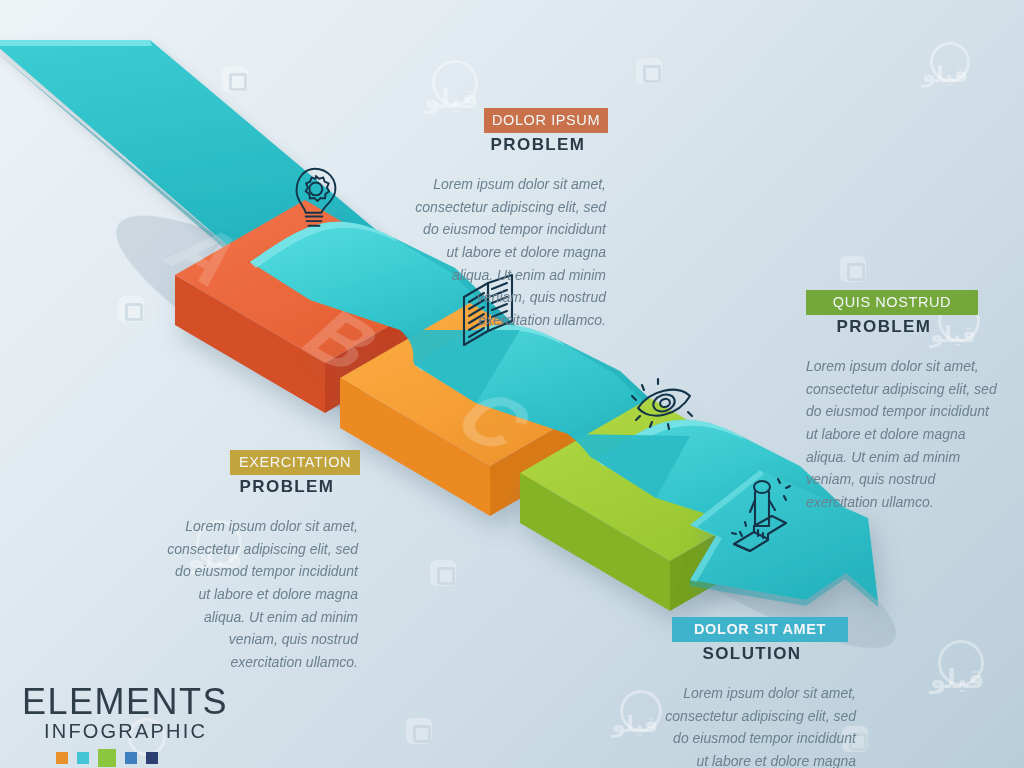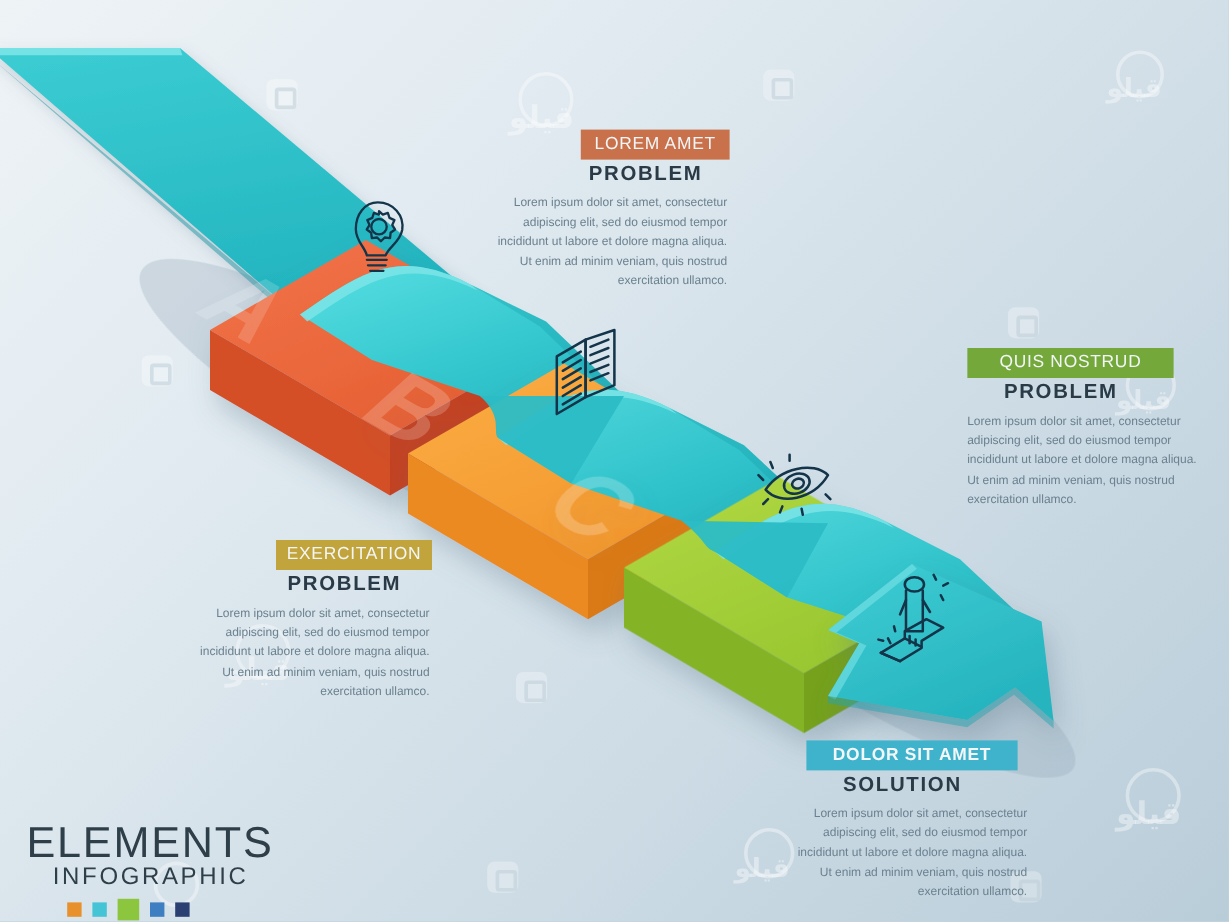--- a/index.html
+++ b/index.html
@@ -74,26 +74,27 @@
     display: block;
     margin-top: 2px;
     text-align: center;
     color: #2a3b47;
     font-size: 17px;
     font-weight: 700;
     letter-spacing: 1.4px;
   }
   .callout .body {
     display: block;
-    margin-top: 7px;
+    margin-top: 18px;
     color: #6b818f;
-    font-size: 10px;
+    font-size: 14px;
     line-height: 1.62;
     text-align: right;
     font-family: "Liberation Sans", sans-serif;
+    font-style: italic;
   }
   .callout.align-left .body { text-align: left; }
 
   
   #brand {
     position: absolute;
     left: 22px;
     top: 684px;
   }
   #brand .brand-top {
@@ -320,21 +321,21 @@
         <path d="M 8,56 L 4,55"></path>
         <path d="M 18,48 L 17,44"></path>
         <path d="M 52,5 L 50,1"></path>
         <path d="M 58,10 L 62,8"></path>
         <path d="M 56,18 L 58,22"></path>
       </g>
     </svg>
   </div>
 
   <div class="callout" style="left:410px;top:108px;">
-    <span class="badge" style="background:#c9714a;margin-left:74px;width:108px;">LOREM AMET</span>
+    <span class="badge" style="background:#c9714a;margin-left:74px;width:108px;">DOLOR IPSUM</span>
     <span class="subtitle" style="margin-left:74px;width:108px;">PROBLEM</span>
     <span class="body">Lorem ipsum dolor sit amet, consectetur adipiscing elit, sed do eiusmod tempor incididunt ut labore et dolore magna aliqua. Ut enim ad minim veniam, quis nostrud exercitation ullamco.</span>
   </div>
 
   <div class="callout" style="left:162px;top:450px;">
     <span class="badge" style="background:#c2a43c;margin-left:68px;width:114px;">EXERCITATION</span>
     <span class="subtitle" style="margin-left:68px;width:114px;">PROBLEM</span>
     <span class="body">Lorem ipsum dolor sit amet, consectetur adipiscing elit, sed do eiusmod tempor incididunt ut labore et dolore magna aliqua. Ut enim ad minim veniam, quis nostrud exercitation ullamco.</span>
   </div>
 

